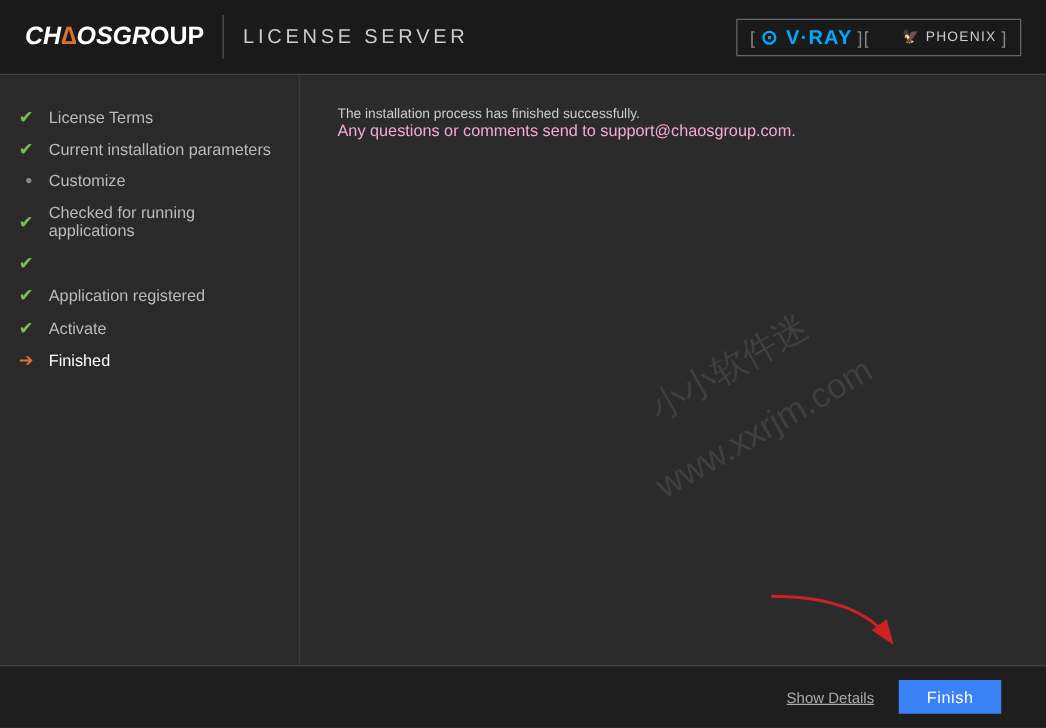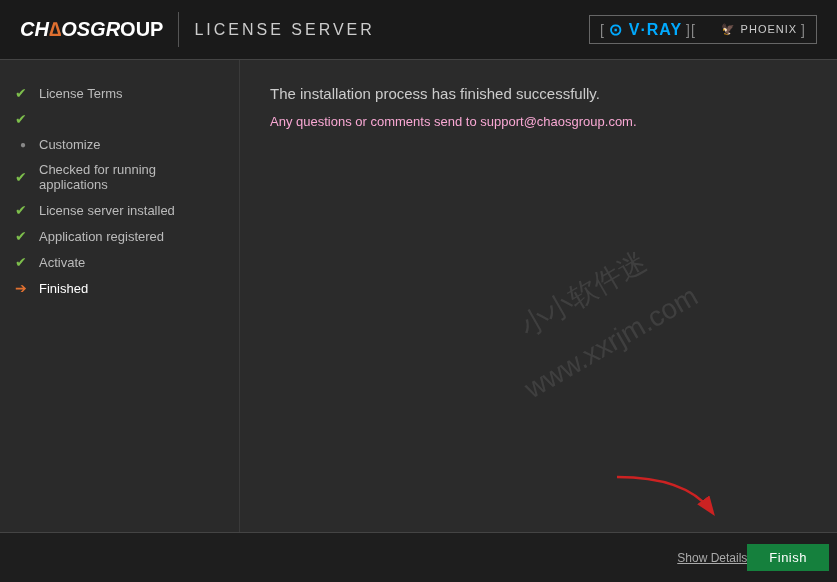--- a/index.html
+++ b/index.html
@@ -117,22 +117,22 @@
     
     .content {
       flex: 1;
       padding: 25px 30px;
       color: #ccc;
       font-size: 13px;
       position: relative;
     }
     .content-line1 {
       color: #ccc;
-      font-size: 15px;
-      margin-bottom: 12px;
+      font-size: 11px;
+      margin-bottom: 0;
     }
     .content-line2 {
       color: #f9a8d4;
       font-size: 13px;
     }
 
     
     .watermark {
       position: absolute;
       top: 50%;
@@ -147,31 +147,32 @@
     }
 
     
     .bottom-bar {
       height: 50px;
       background: #1e1e1e;
       border-top: 1px solid #444;
       display: flex;
       align-items: center;
       justify-content: flex-end;
-      padding: 0 8px;
+      padding: 0 36px;
+      gap: 20px;
       position: relative;
     }
     .show-details-link {
       color: #aaa;
       font-size: 12px;
       text-decoration: underline;
       cursor: pointer;
     }
     .finish-btn {
-      background: #15803d;
+      background: #3b82f6;
       color: white;
       border: none;
       padding: 6px 22px;
       font-size: 13px;
       cursor: pointer;
       letter-spacing: 0.5px;
     }
 
     
     .arrow-annotation {
@@ -229,35 +230,35 @@
 
   <div class="sidebar">
 
     <div class="sidebar-item">
       <span class="check-icon">✔</span>
       <span>License Terms</span>
     </div>
 
     <div class="sidebar-item">
       <span class="check-icon">✔</span>
+      <span>Current installation parameters</span>
     </div>
 
     <div class="sidebar-item">
       <span class="dot-icon">●</span>
       <span>Customize</span>
     </div>
 
     <div class="sidebar-item">
       <span class="check-icon">✔</span>
       <span>Checked for running applications</span>
     </div>
 
     <div class="sidebar-item">
       <span class="check-icon">✔</span>
-      <span>License server installed</span>
     </div>
 
     <div class="sidebar-item">
       <span class="check-icon">✔</span>
       <span>Application registered</span>
     </div>
 
     <div class="sidebar-item">
       <span class="check-icon">✔</span>
       <span>Activate</span>

